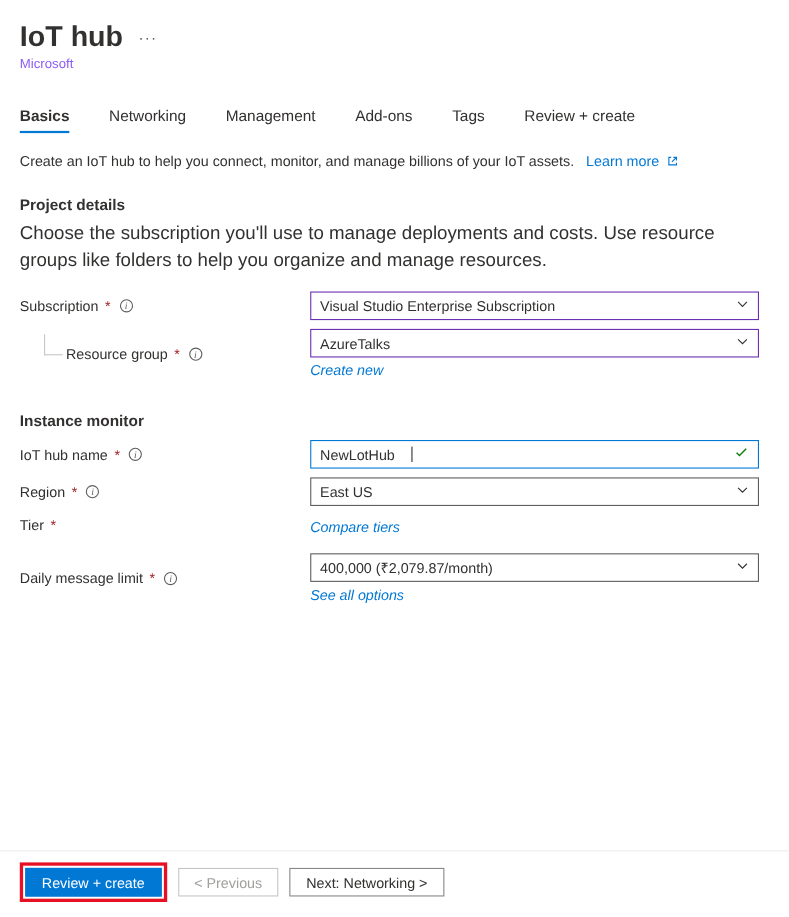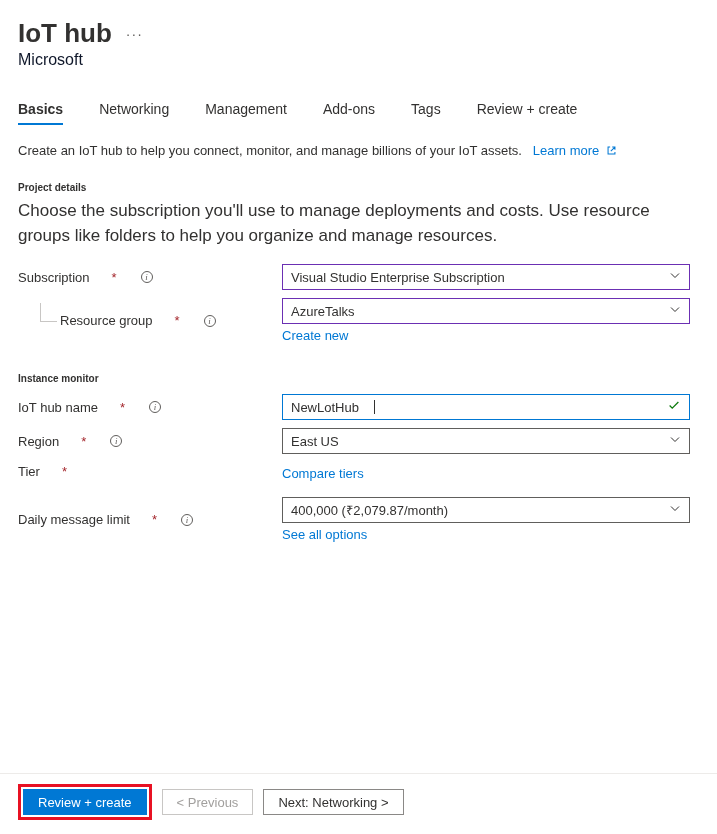--- a/index.html
+++ b/index.html
@@ -9,52 +9,52 @@
       color: #323130;
       background: #fff;
       width: 717px;
       height: 834px;
       position: relative;
       padding: 18px 18px 0 18px;
     }
     .title-row { display: flex; align-items: center; gap: 14px; }
     .page-title { font-size: 26px; font-weight: 600; color: #323130; }
     .dots { color: #605e5c; letter-spacing: 1px; font-size: 14px; line-height: 1; cursor: pointer; }
-    .publisher { font-size: 16px; color: #0f172a; margin-top: 2px; }
+    .publisher { font-size: 12px; color: #8b5cf6; margin-top: 2px; }
     .tabs { display: flex; gap: 36px; margin-top: 32px; border-bottom: none; }
     .tab { padding-bottom: 6px; font-size: 14px; color: #323130; cursor: pointer; }
     .tab.active { font-weight: 600; border-bottom: 2px solid #0078d4; color: #323130; }
     .intro { margin-top: 18px; font-size: 13px; color: #323130; }
     .link { color: #0078d4; cursor: pointer; }
     .link svg { vertical-align: -1px; margin-left: 3px; }
-    .section-h { font-weight: 600; font-size: 10px; margin-top: 24px; margin-bottom: 6px; }
+    .section-h { font-weight: 600; font-size: 14px; margin-top: 24px; margin-bottom: 6px; }
     .section-desc { font-size: 17px; color: #323130; margin-bottom: 16px; line-height: 1.45; }
     .form-row { display: flex; align-items: center; margin-bottom: 8px; }
-    .form-row .label-cell { width: 264px; display: flex; align-items: center; gap: 20px; font-size: 13px; }
+    .form-row .label-cell { width: 264px; display: flex; align-items: center; gap: 4px; font-size: 13px; }
     .indent { padding-left: 42px; position: relative; }
     .indent::before {
       content: ""; position: absolute; left: 22px; top: -10px; width: 16px; height: 18px;
       border-left: 1px solid #c8c6c4; border-bottom: 1px solid #c8c6c4;
     }
     .req { color: #a4262c; margin-left: 2px; }
     .info-icon { width: 12px; height: 12px; border: 1px solid #605e5c; border-radius: 50%; display: inline-flex; align-items: center; justify-content: center; font-size: 9px; color: #605e5c; font-style: italic; font-family: Georgia, serif; margin-left: 4px; }
     .ctrl-cell { flex: 1; max-width: 408px; }
     .dropdown, .text-input {
       width: 100%; height: 26px; border: 1px solid #605e5c; background: #fff;
       padding: 0 16px 0 8px; font-size: 13px; position: relative;
       display: flex; align-items: center; cursor: pointer;
     }
     .dropdown.purple { border-color: #6b2fb3; }
     .text-input { cursor: text; gap: 15px; }
     .text-input.valid { border-color: #0078d4; }
     .text-input .cursor { display:inline-block; width:1px; height:14px; background:#323130; margin-left:0; animation: blink 1s step-end infinite;}
     @keyframes blink { 50% { opacity: 0; } }
     .chev { position: absolute; right: 8px; top: 50%; transform: translateY(-50%); }
     .check { position: absolute; right: 8px; top: 50%; transform: translateY(-50%); color: #107c10; }
-    .sublink { margin-top: 4px; font-size: 13px; }
+    .sublink { margin-top: 4px; font-size: 13px; font-style: italic; }
     .footer {
       position: absolute; left: 0; right: 0; bottom: 0; padding: 10px 18px 14px 18px;
       border-top: 1px solid #edebe9; display: flex; gap: 10px; align-items: center;
     }
     .btn { height: 26px; padding: 0 14px; font-size: 13px; border: 1px solid #8a8886; background: #fff; cursor: pointer; display:flex; align-items:center; }
     .btn.primary { background: #0078d4; color: #fff; border-color: #0078d4; font-weight:400; }
     .btn.primary-wrap { border: 3px solid #e81123; display:inline-flex; padding:2px;}
     .btn.disabled { color: #a19f9d; border-color: #c8c6c4; cursor: default; }
     svg.chev-svg { width: 12px; height: 12px; }
   </style>

